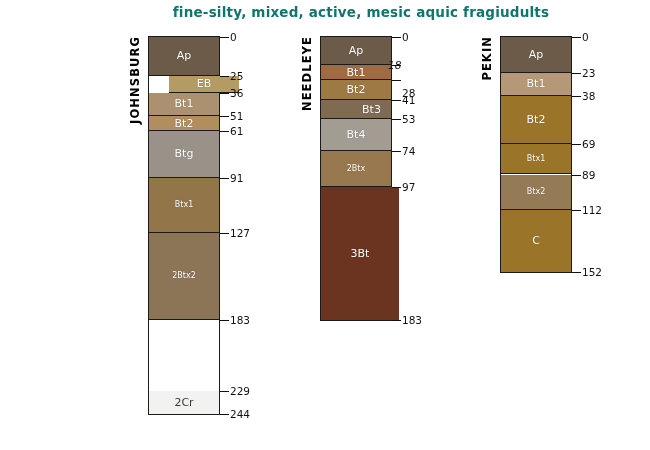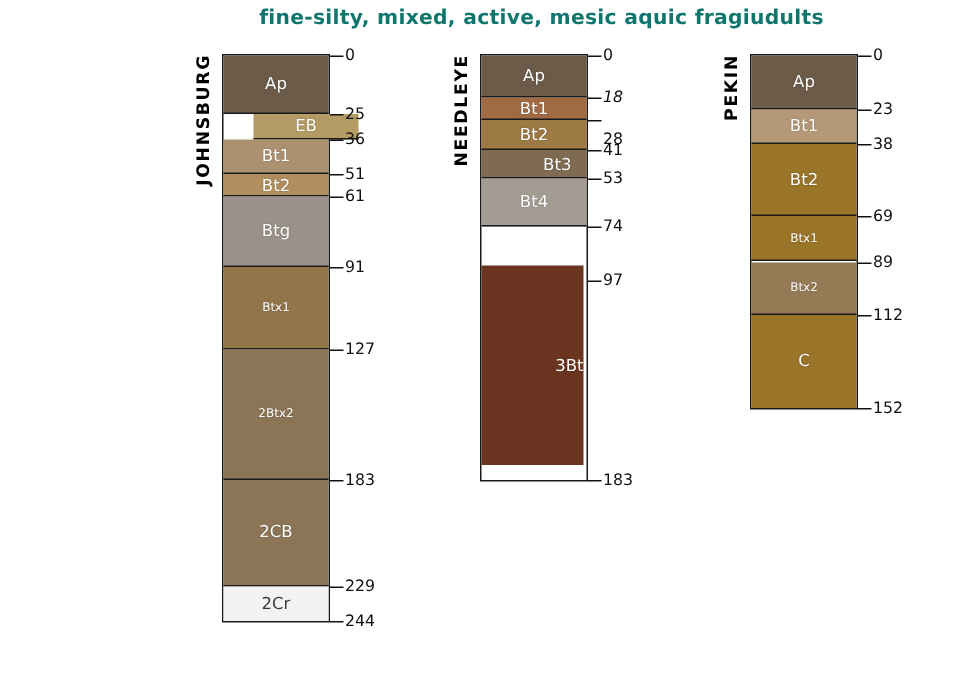--- a/index.html
+++ b/index.html
@@ -114,23 +114,20 @@
           <span class="horizon-name" style="font-size: 11px;">Bt2</span>
         </div>
         <div class="horizon" style="top: 94.245px; height: 46.35px; width: 70px; background: rgb(154, 146, 137);">
           <span class="horizon-name" style="font-size: 11px;">Btg</span>
         </div>
         <div class="horizon" style="top: 140.595px; height: 55.62px; width: 70px; background: rgb(147, 117, 74);">
           <span class="horizon-name" style="font-size: 8px;">Btx1</span>
         </div>
         <div class="horizon" style="top: 196.215px; height: 86.52px; width: 70px; background: rgb(140, 117, 86);">
           <span class="horizon-name" style="font-size: 8px;">2Btx2</span>
-        </div>
-        <div class="horizon" style="top: 282.735px; height: 71.07px; width: 70px; background: rgb(140, 117, 86);">
-          <span class="horizon-name" style="font-size: 11px;">2CB</span>
         </div>
         <div class="horizon" style="top: 353.805px; height: 23.175px; width: 70px; background: rgb(242, 242, 240); border-bottom: none;">
           <span class="horizon-name dark-text" style="font-size: 11px;">2Cr</span>
         </div>
       </div>
       <div class="tick-line" style="left: 72px; top: 1px; width: 9px;"></div>
       <div class="depth-tick" style="left: 82px; top: -4px;">0</div>
       <div class="tick-line" style="left: 72px; top: 39.625px; width: 9px;"></div>
       <div class="depth-tick" style="left: 82px; top: 34.625px;">25</div>
       <div class="tick-line" style="left: 72px; top: 56.62px; width: 9px;"></div>
@@ -161,28 +158,31 @@
         </div>
         <div class="horizon" style="top: 43.26px; height: 20.085px; width: 70px; background: rgb(157, 121, 67);">
           <span class="horizon-name" style="font-size: 11px;">Bt2</span>
         </div>
         <div class="horizon" style="top: 63.345px; height: 18.54px; width: 70px; background: rgb(126, 107, 82);">
           <span class="horizon-name" style="font-size: 11px; padding-left: 31px;">Bt3</span>
         </div>
         <div class="horizon" style="top: 81.885px; height: 32.445px; width: 70px; background: rgb(163, 156, 147); align-items: center;">
           <span class="horizon-name" style="font-size: 11px;">Bt4</span>
         </div>
-        <div class="horizon" style="top: 140px; height: 132.87px; width: 68px; background: rgb(107, 52, 32); border-bottom: none; justify-content: flex-end;">
+        <div class="horizon" style="top: 114.33px; height: 35.535px; width: 70px; background: rgb(152, 120, 78);">
+          <span class="horizon-name" style="font-size: 8px;">2Btx</span>
+        </div>
+        <div class="horizon" style="top: 150px; height: 132.87px; width: 78px; background: rgb(107, 52, 32); border-bottom: none;">
           <span class="horizon-name" style="font-size: 11px;">3Bt</span>
         </div>
       </div>
       <div class="tick-line" style="left: 72px; top: 1px; width: 9px;"></div>
       <div class="depth-tick" style="left: 82px; top: -4px;">0</div>
       <div class="tick-line" style="left: 72px; top: 28.81px; width: 9px;"></div>
-      <div class="depth-tick" style="left: 82px; top: 23.81px; font-style: italic;">18</div>
+      <div class="depth-tick" style="left: 68px; top: 23.81px; font-style: italic;">18</div>
       <div class="tick-line" style="left: 72px; top: 44.26px; width: 9px;"></div>
       <div class="depth-tick" style="left: 82px; top: 28px; margin-top: 24px;">28</div>
       <div class="tick-line" style="left: 72px; top: 64.345px; width: 9px;"></div>
       <div class="depth-tick" style="left: 82px; top: 59.345px;">41</div>
       <div class="tick-line" style="left: 72px; top: 82.885px; width: 9px;"></div>
       <div class="depth-tick" style="left: 82px; top: 77.885px;">53</div>
       <div class="tick-line" style="left: 72px; top: 115.33px; width: 9px;"></div>
       <div class="depth-tick" style="left: 82px; top: 110.33px;">74</div>
       <div class="tick-line" style="left: 72px; top: 150.865px; width: 9px;"></div>
       <div class="depth-tick" style="left: 82px; top: 145.865px; text-align: right;">97</div>

